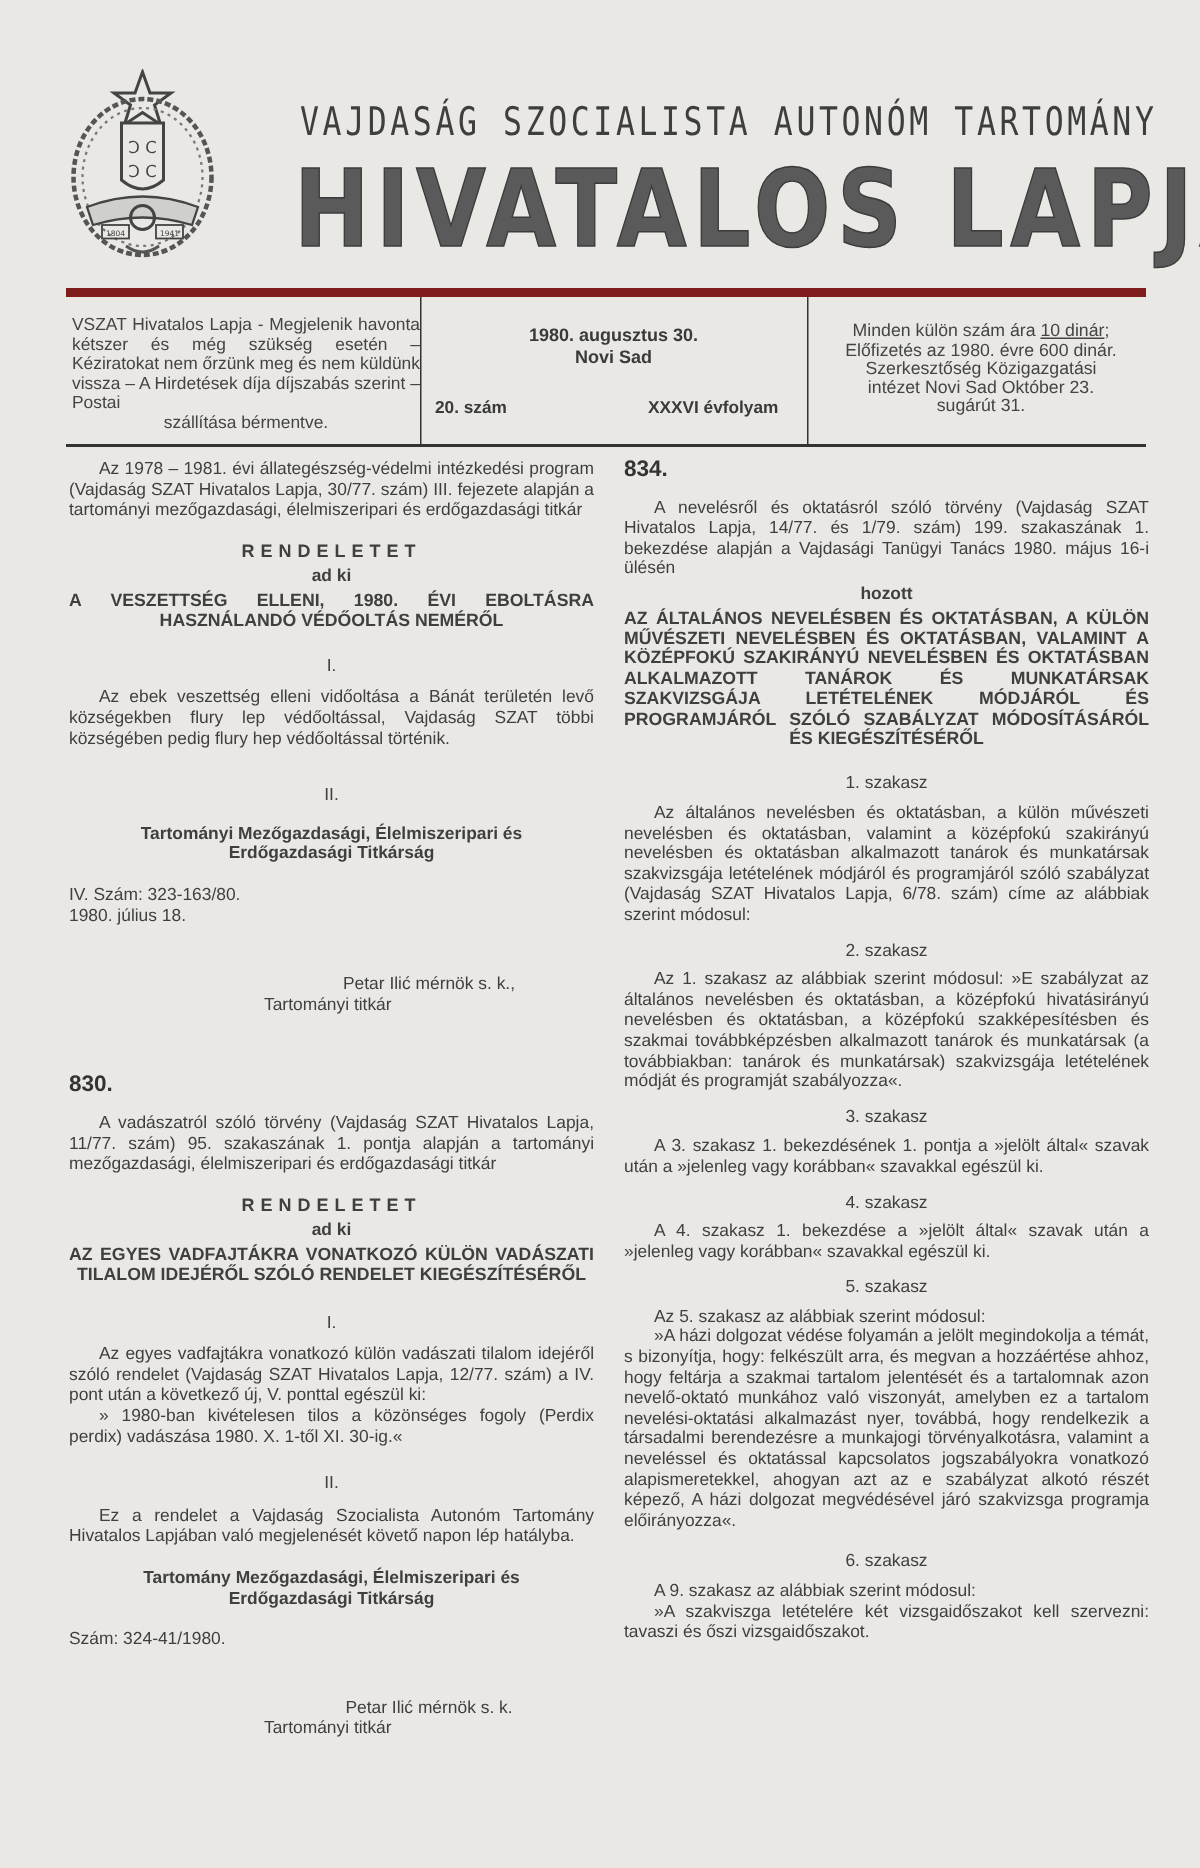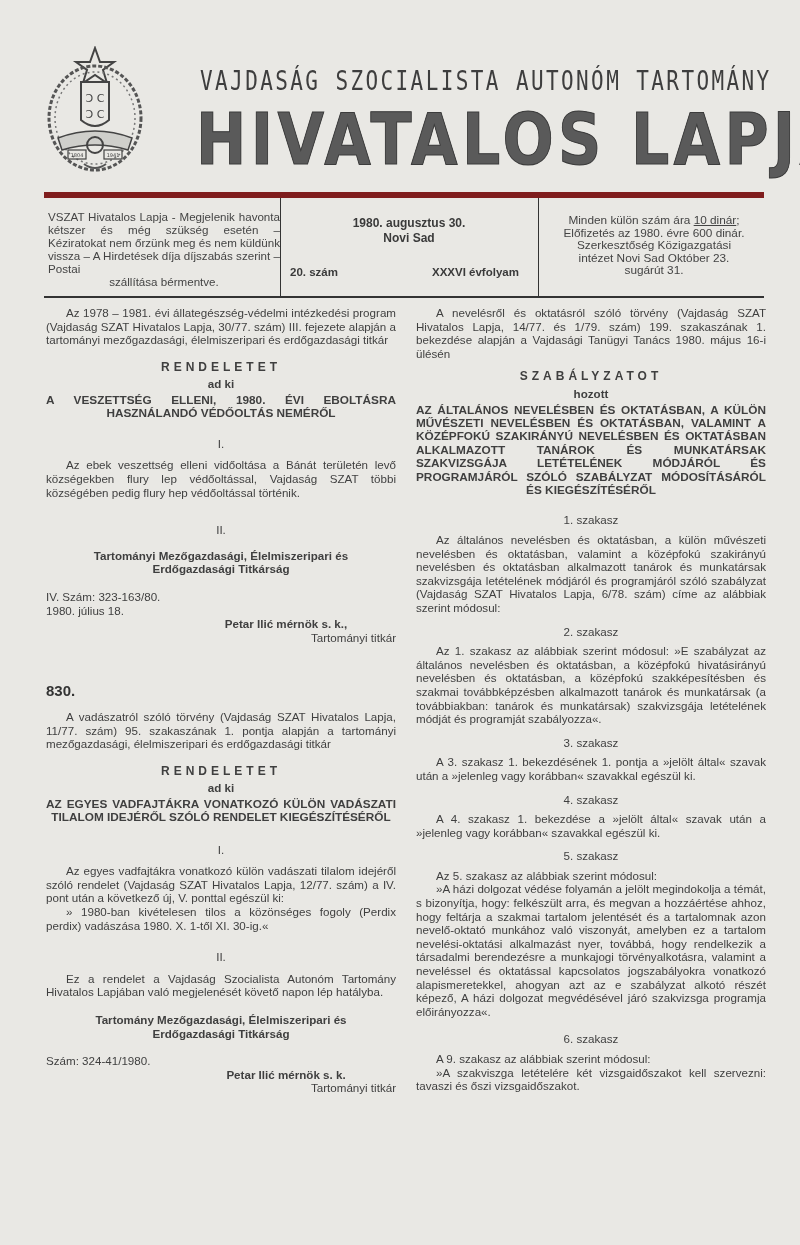--- a/index.html
+++ b/index.html
@@ -52,22 +52,22 @@
   .col-right { left:416px; }
   .num { font-size:15px; font-weight:bold; color:#333; margin:0 0 12px 0; }
   p { margin:0; text-align:justify; }
   p.ind { text-indent:20px; }
   .spaced { text-align:center; font-weight:bold; letter-spacing:4px; font-size:12px; margin-top:12px; }
   .center-b { text-align:center; font-weight:bold; }
   .title-b { text-align:center; font-weight:bold; font-size:11.8px; line-height:13.4px; }
   .title-b.just { text-align:justify; text-align-last:center; }
   .roman { text-align:center; margin:14px 0 8px; }
   .sec { text-align:center; margin:10px 0 6px; }
-  .sig { text-align:center; font-weight:bold; margin-left:130px; }
-  .sig2 { text-align:right; margin-left:130px; }
+  .sig { text-align:center; font-weight:normal; margin-left:130px;margin-top:32px; }
+  .sig2 { text-align:left; margin-left:130px; }
 </style>
 </head>
 <body>
 
 <div class="page">
 
   <svg class="emblem" viewBox="0 0 102 132">
     <polygon points="51,2 56,16 70,16 59,24 63,37 51,29 39,37 43,24 32,16 46,16" fill="none" stroke="#444" stroke-width="2"></polygon>
     <ellipse cx="51" cy="72" rx="46" ry="52" fill="none" stroke="#555" stroke-width="3" stroke-dasharray="4 2"></ellipse>
     <ellipse cx="51" cy="72" rx="40" ry="46" fill="none" stroke="#777" stroke-width="1.5" stroke-dasharray="2 3"></ellipse>
@@ -137,22 +137,22 @@
       <p class="ind">Ez a rendelet a Vajdaság Szocialista Autonóm Tartomány Hivatalos Lapjában való megjelenését követő napon lép hatályba.</p>
       <div class="center-b" style="margin:14px 20px 0;">Tartomány Mezőgazdasági, Élelmiszeripari és Erdőgazdasági Titkárság</div>
       <div style="margin-top:14px;">Szám: 324-41/1980.</div>
       <div class="sig">Petar Ilić mérnök s. k.</div>
       <div class="sig2">Tartományi titkár</div>
     </section>
   </div>
 
   <div class="col col-right">
     <section>
+      <div class="num">834.</div>
       <p class="ind">A nevelésről és oktatásról szóló törvény (Vajdaság SZAT Hivatalos Lapja, 14/77. és 1/79. szám) 199. szakaszának 1. bekezdése alapján a Vajdasági Tanügyi Tanács 1980. május 16-i ülésén</p>
-      <div class="spaced" style="margin-top:10px;">SZABÁLYZATOT</div>
       <div class="center-b" style="margin-top:3px;">hozott</div>
       <div class="title-b just" style="margin-top:3px;">AZ ÁLTALÁNOS NEVELÉSBEN ÉS OKTATÁSBAN, A KÜLÖN MŰVÉSZETI NEVELÉSBEN ÉS OKTATÁSBAN, VALAMINT A KÖZÉPFOKÚ SZAKIRÁNYÚ NEVELÉSBEN ÉS OKTATÁSBAN ALKALMAZOTT TANÁROK ÉS MUNKATÁRSAK SZAKVIZSGÁJA LETÉTELÉNEK MÓDJÁRÓL ÉS PROGRAMJÁRÓL SZÓLÓ SZABÁLYZAT MÓDOSÍTÁSÁRÓL ÉS KIEGÉSZÍTÉSÉRŐL</div>
 
       <div class="sec" style="margin-top:16px;">1. szakasz</div>
       <p class="ind">Az általános nevelésben és oktatásban, a külön művészeti nevelésben és oktatásban, valamint a középfokú szakirányú nevelésben és oktatásban alkalmazott tanárok és munkatársak szakvizsgája letételének módjáról és programjáról szóló szabályzat (Vajdaság SZAT Hivatalos Lapja, 6/78. szám) címe az alábbiak szerint módosul:</p>
 
       <div class="sec">2. szakasz</div>
       <p class="ind">Az 1. szakasz az alábbiak szerint módosul: »E szabályzat az általános nevelésben és oktatásban, a középfokú hivatásirányú nevelésben és oktatásban, a középfokú szakképesítésben és szakmai továbbképzésben alkalmazott tanárok és munkatársak (a továbbiakban: tanárok és munkatársak) szakvizsgája letételének módját és programját szabályozza«.</p>
 
       <div class="sec">3. szakasz</div>

